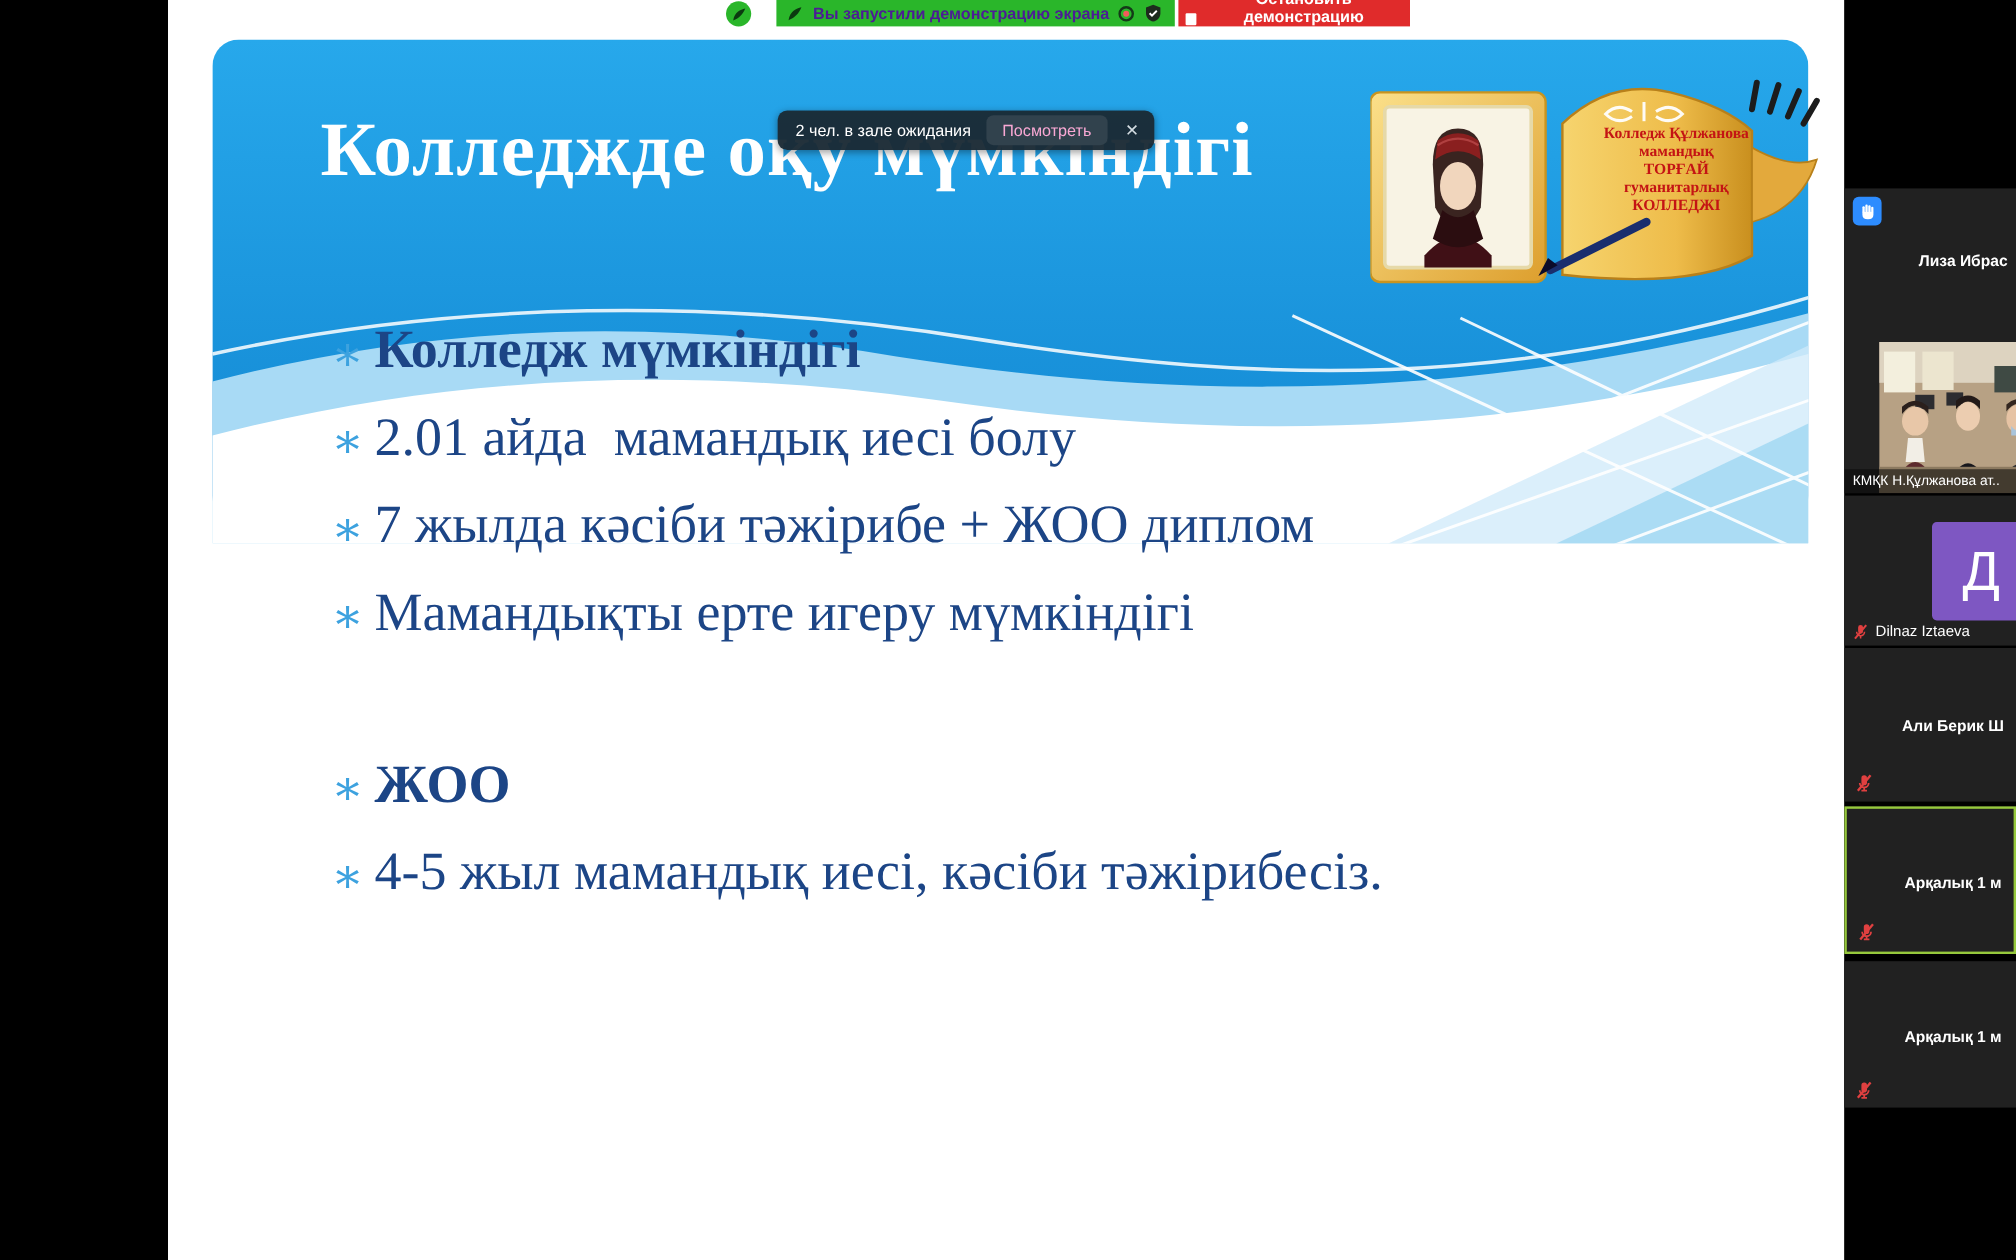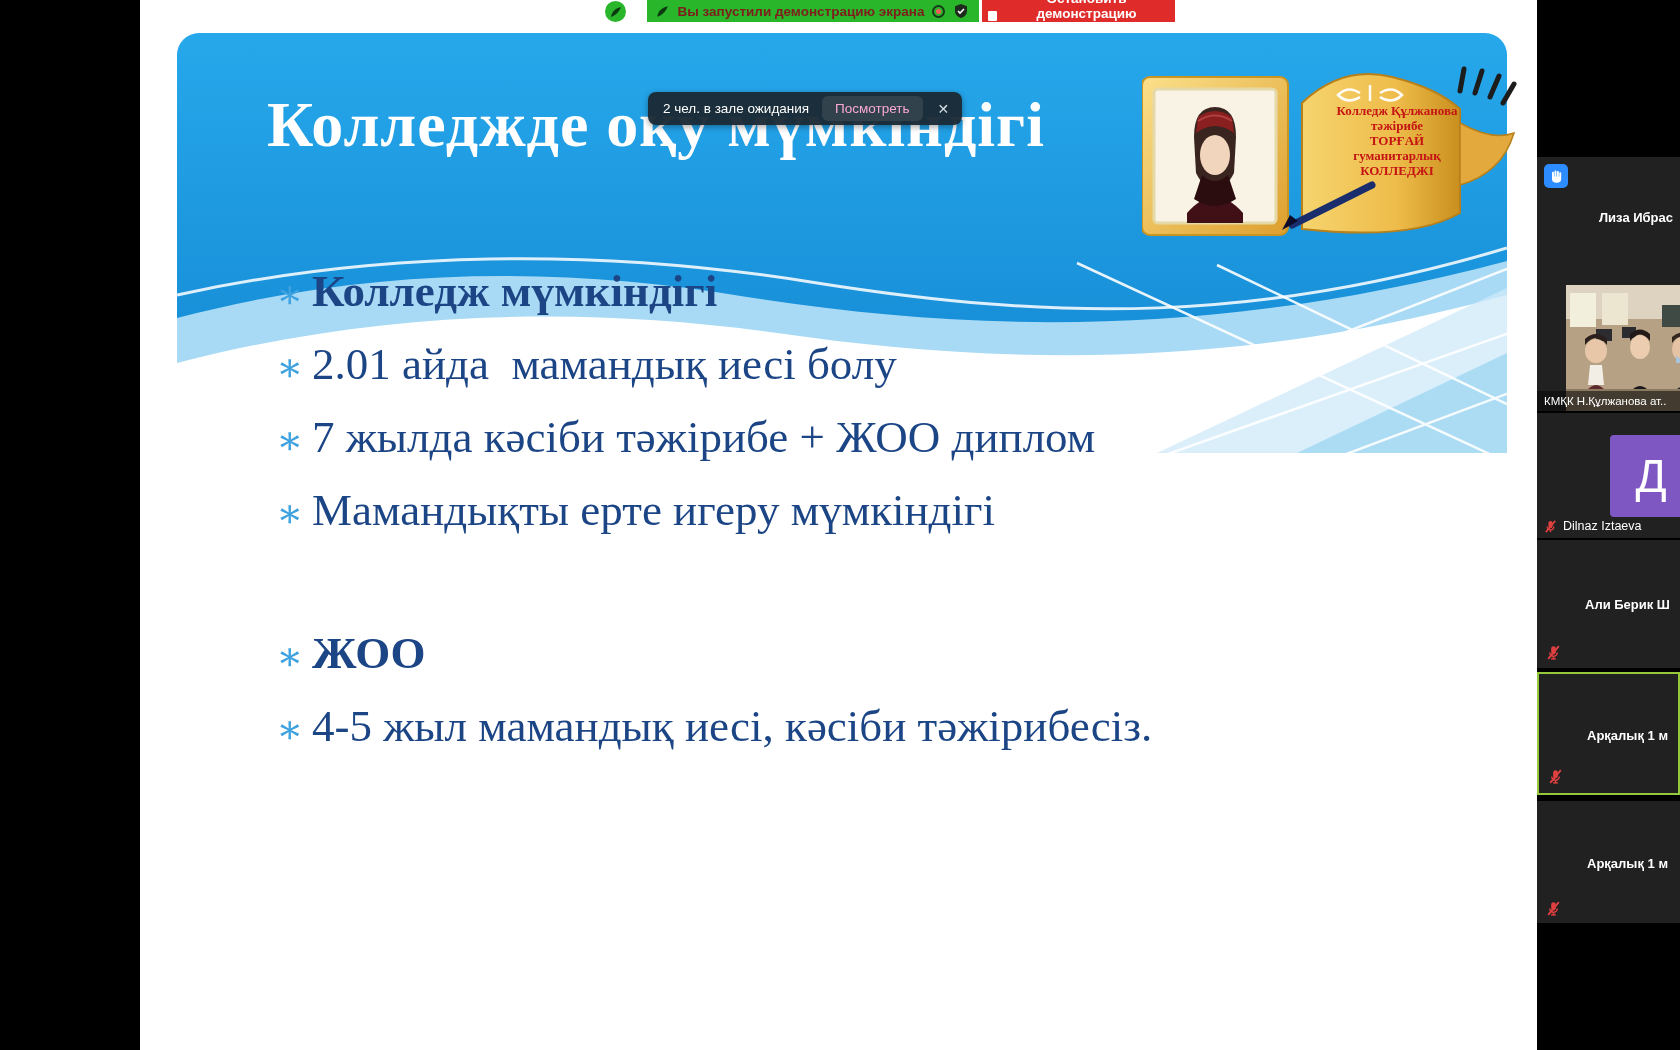--- a/index.html
+++ b/index.html
@@ -31,21 +31,21 @@
   .bullet-line .marker{color:#3da2df;font-size:40px;width:36px;flex:0 0 36px;padding-top:6px;}
   .bullet-line .b-text{white-space:pre;}
   .bullet-line.bold .b-text{font-weight:700;}
   .bullet-spacer{height:70px;}
 
   
   .share-dot-btn{position:absolute;left:605px;top:1px;width:21px;height:21px;border-radius:50%;
     background:#2ab62a;display:flex;align-items:center;justify-content:center;}
   .share-bar{position:absolute;left:647px;top:0;width:332px;height:22px;background:#2ab62a;
     display:flex;align-items:center;color:#07270a;}
-  .share-bar .status{flex:1;text-align:center;font-size:13.5px;font-weight:700;color:#7f1d1d;}
+  .share-bar .status{flex:1;text-align:center;font-size:13.5px;font-weight:700;color:#4c1d95;}
   .share-bar .mini-icons{display:flex;align-items:center;gap:8px;padding-right:10px;}
   .rec-icon{width:13px;height:13px;border-radius:50%;border:2.5px solid #143a18;box-sizing:border-box;
     display:flex;align-items:center;justify-content:center;}
   .rec-icon i{display:block;width:5px;height:5px;border-radius:50%;background:#f35b5b;}
   .stop-btn{position:absolute;left:982px;top:0;width:193px;height:22px;background:#e02b2b;
     display:flex;align-items:flex-end;justify-content:center;gap:7px;color:#fff;
     font-size:13.5px;font-weight:700;border:none;cursor:pointer;}
   .stop-square{width:10px;height:10px;background:#fff;border-radius:1px;}
 
   
@@ -146,21 +146,21 @@
             <path d="M60,112 q13,12 26,0 l8,24 q-21,14 -42,0 Z" fill="#2b0d10"></path>
           </g>
 
           <g>
             <line x1="150" y1="162" x2="230" y2="122" stroke="#1a2e6e" stroke-width="7" stroke-linecap="round"></line>
             <polygon points="140,167 156,158 148,152" fill="#0c0c2a"></polygon>
           </g>
         </svg>
         <div class="logo-text">
           <div>Колледж Құлжанова</div>
-          <div>тәжірибе</div>
+          <div>мамандық</div>
           <div>ТОРҒАЙ</div>
           <div>гуманитарлық</div>
           <div>КОЛЛЕДЖІ</div>
         </div>
       </div>
     </div>
 
     <div class="bullets">
       <div class="bullet-line bold">
         <span class="marker">∗</span>

